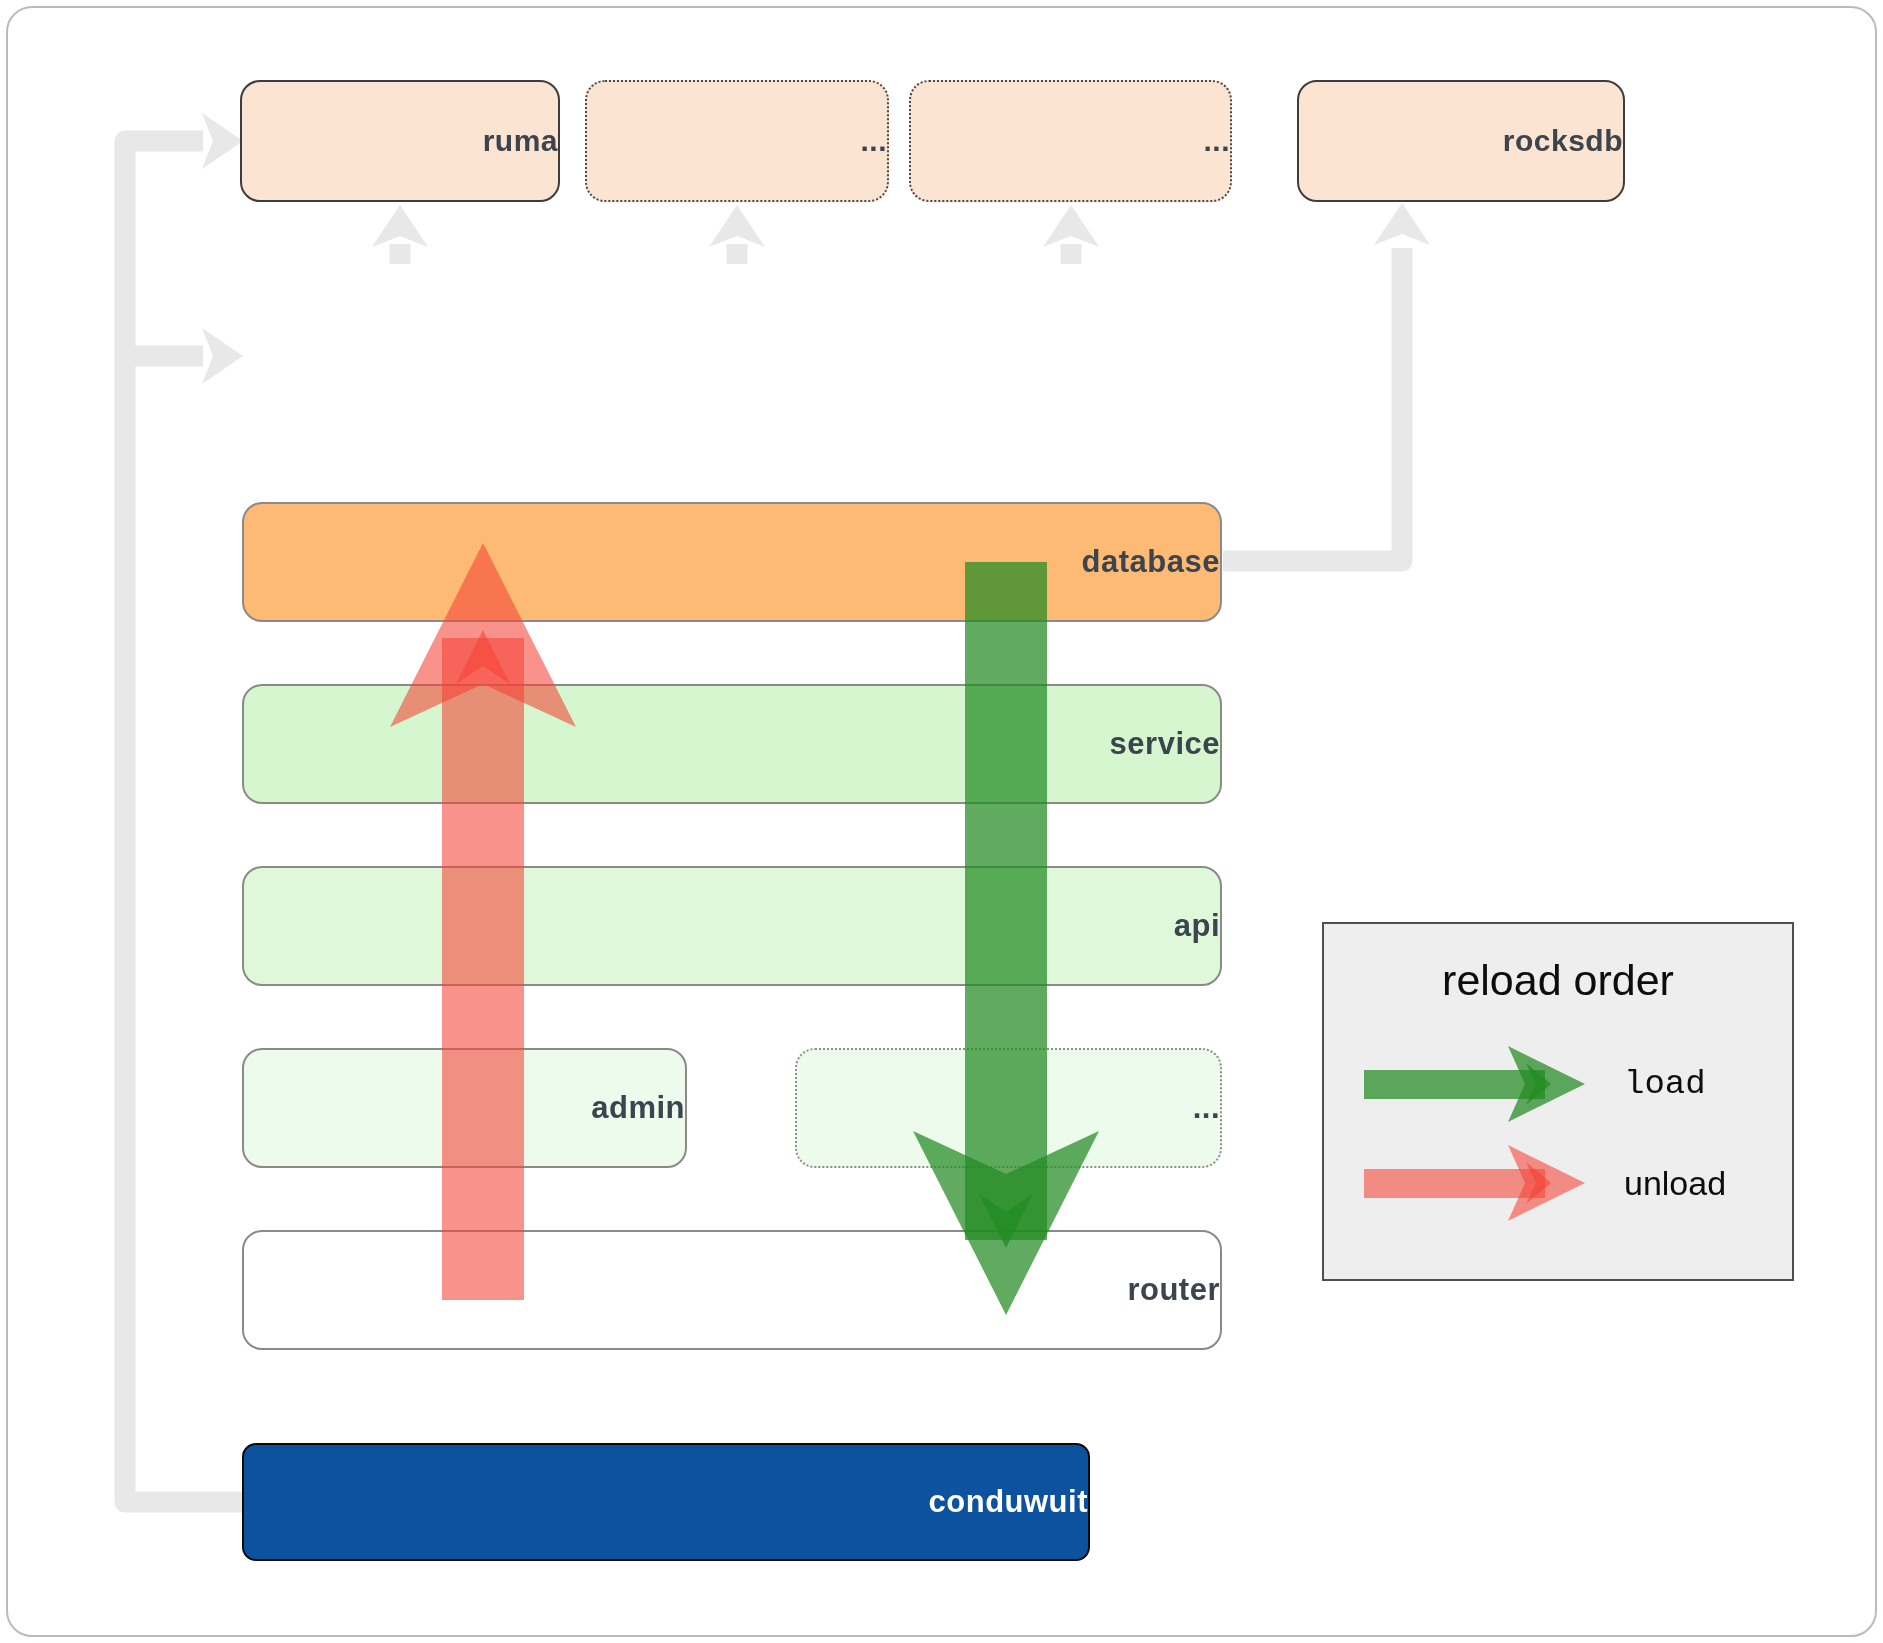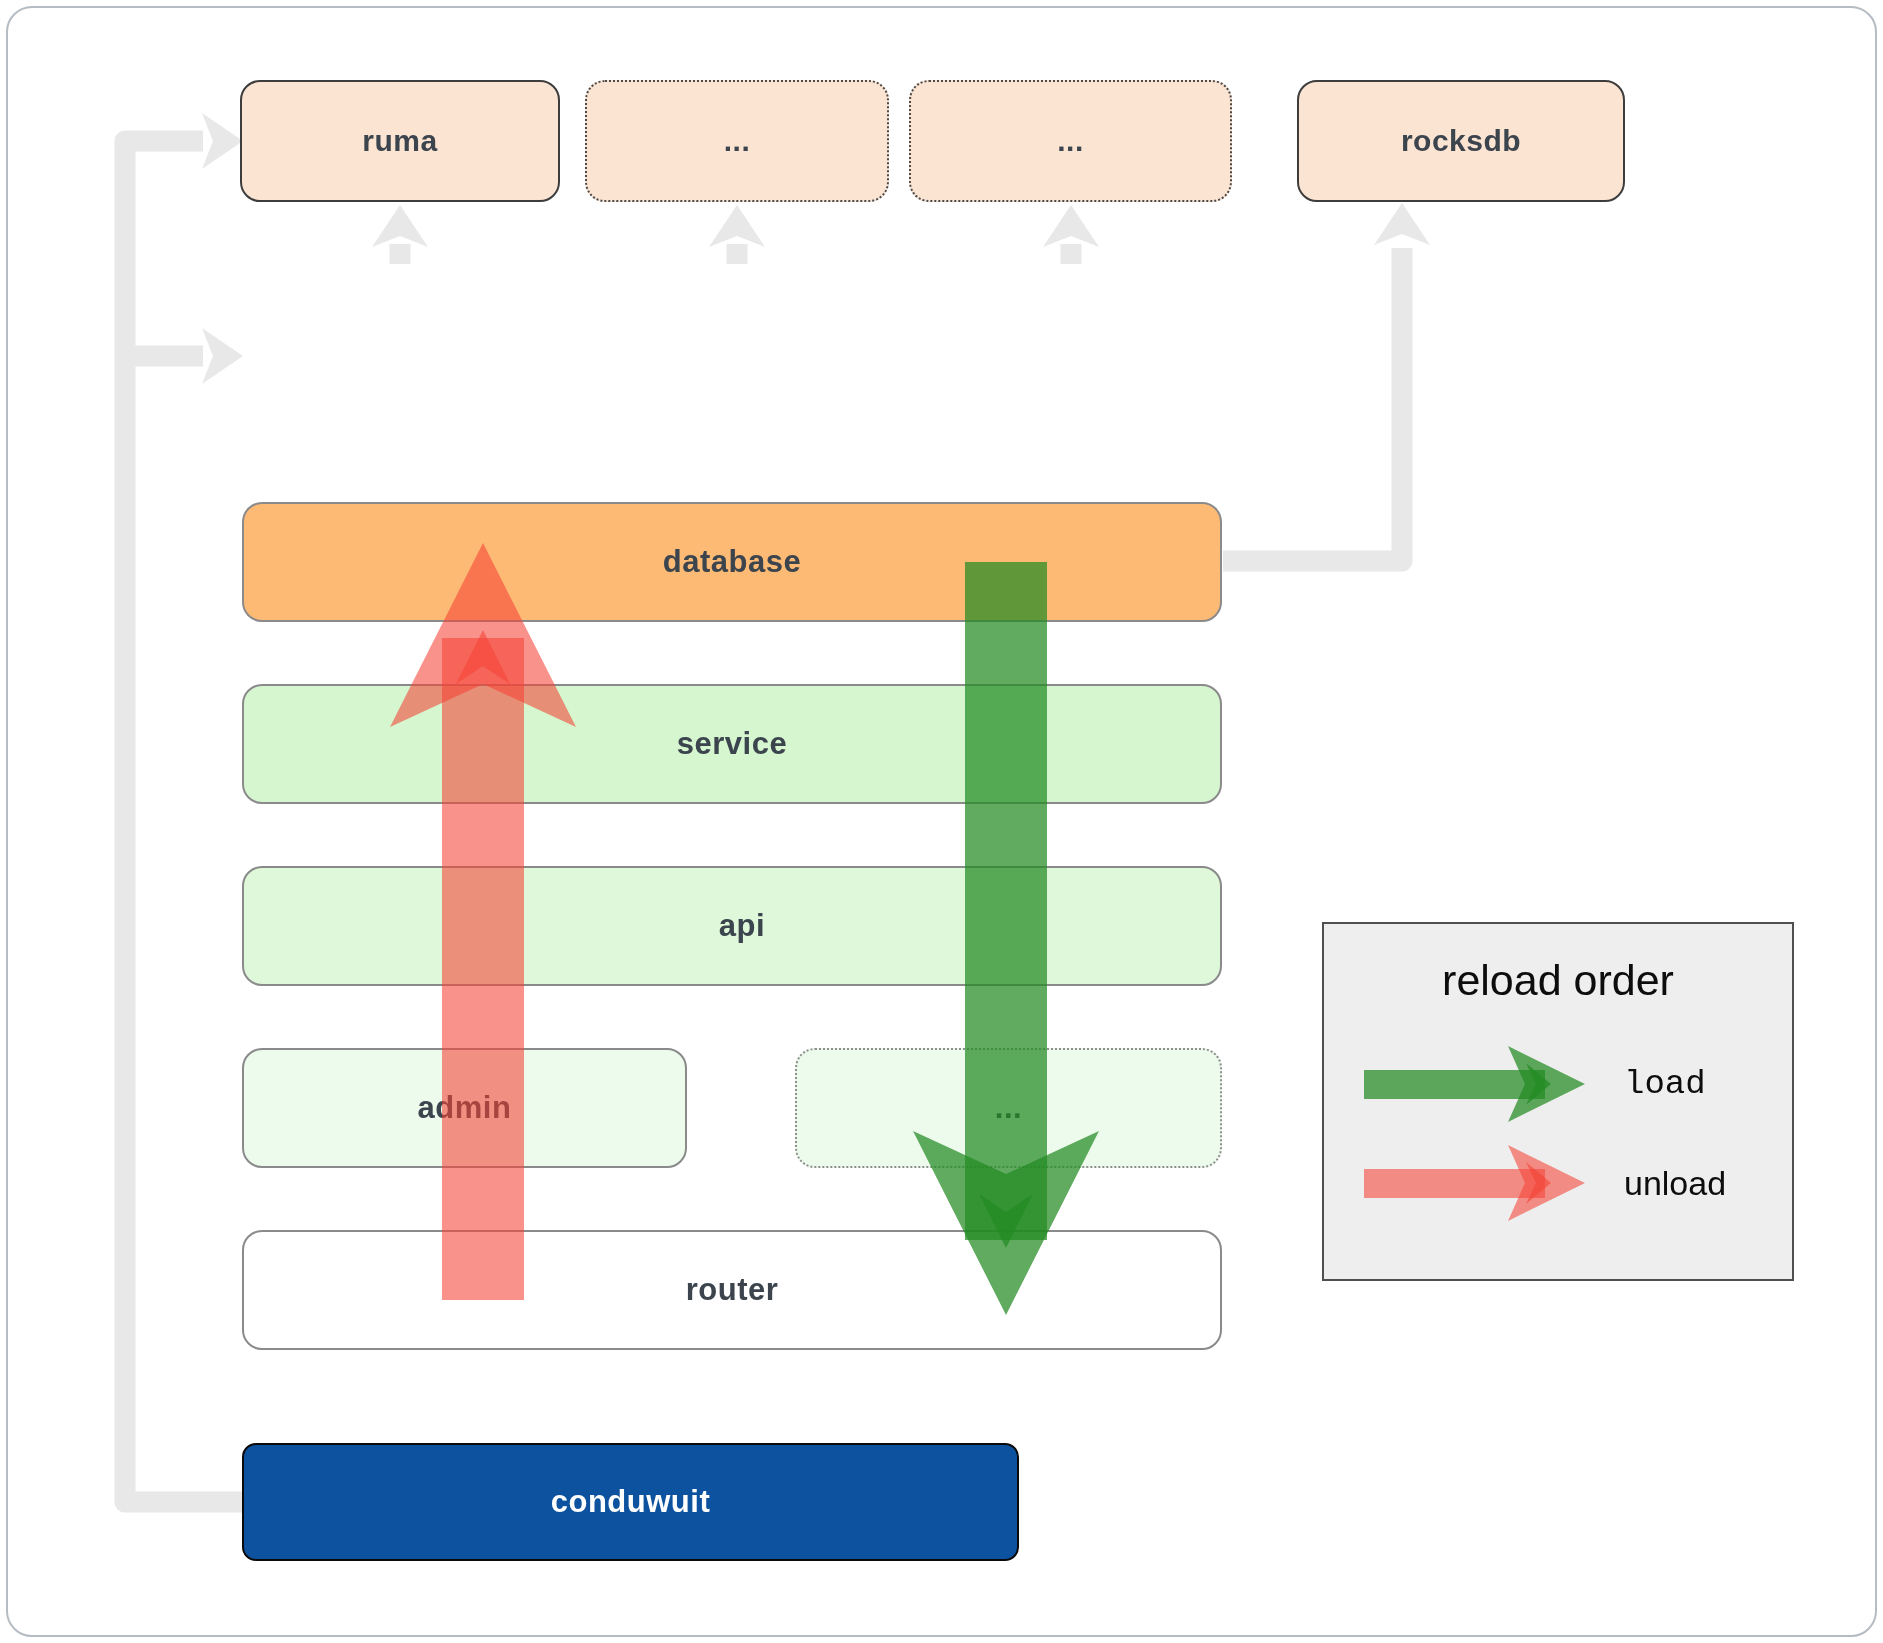--- a/index.html
+++ b/index.html
@@ -6,37 +6,37 @@
   .canvas{
     position:relative;width:1883px;height:1643px;background:#ffffff;
     font-family:"Liberation Sans",sans-serif;overflow:hidden;
   }
   .frame{
     position:absolute;inset:6px;border:2px solid #b6bcc3;border-radius:26px;
     pointer-events:none;
   }
   .overlay{position:absolute;left:0;top:0;pointer-events:none;}
   .box{
-    position:absolute;display:flex;align-items:center;justify-content:center;
+    position:absolute;display:flex;align-items:center;justify-content:flex-end;
     box-sizing:border-box;border-radius:20px;
     color:#3c454e;font-size:31px;font-weight:600;letter-spacing:.5px;
   }
   .top-box{background:#fce4d3;font-size:30px;}
   .b-solid{border:2.5px solid #3d3d3d;}
   .b-dotted{border:2px dotted #4a4a4a;}
   .row{left:242px;width:980px;border:2px solid #8a8a8a;}
   .core{top:263px;height:184px;background:#d7e8fb;}
   .database{top:502px;height:120px;background:#fdba74;}
   .service{top:684px;height:120px;background:#d5f6cf;}
   .api{top:866px;height:120px;background:#dff8da;padding-left:20px;}
   .module{top:1048px;height:120px;background:#edfbec;border:2px solid #8a8a8a;}
   .module.dotted{border-style:dotted;border-color:#8f8f8f;}
   .router{top:1230px;height:120px;background:#ffffff;}
   .app{
-    left:242px;top:1443px;width:777px;height:118px;background:#0d529f;
+    left:242px;top:1443px;width:848px;height:118px;background:#0d529f;
     border:2.5px solid #0a0a0a;border-radius:14px;color:#ffffff;
   }
   .legend{
     position:absolute;left:1322px;top:922px;width:472px;height:359px;
     background:#eeeeee;border:2.5px solid #4f4f4f;box-sizing:border-box;
   }
   .legend-title{
     position:absolute;left:0;top:32px;width:100%;text-align:center;
     font-size:43px;font-weight:400;color:#0d0d0d;
   }

